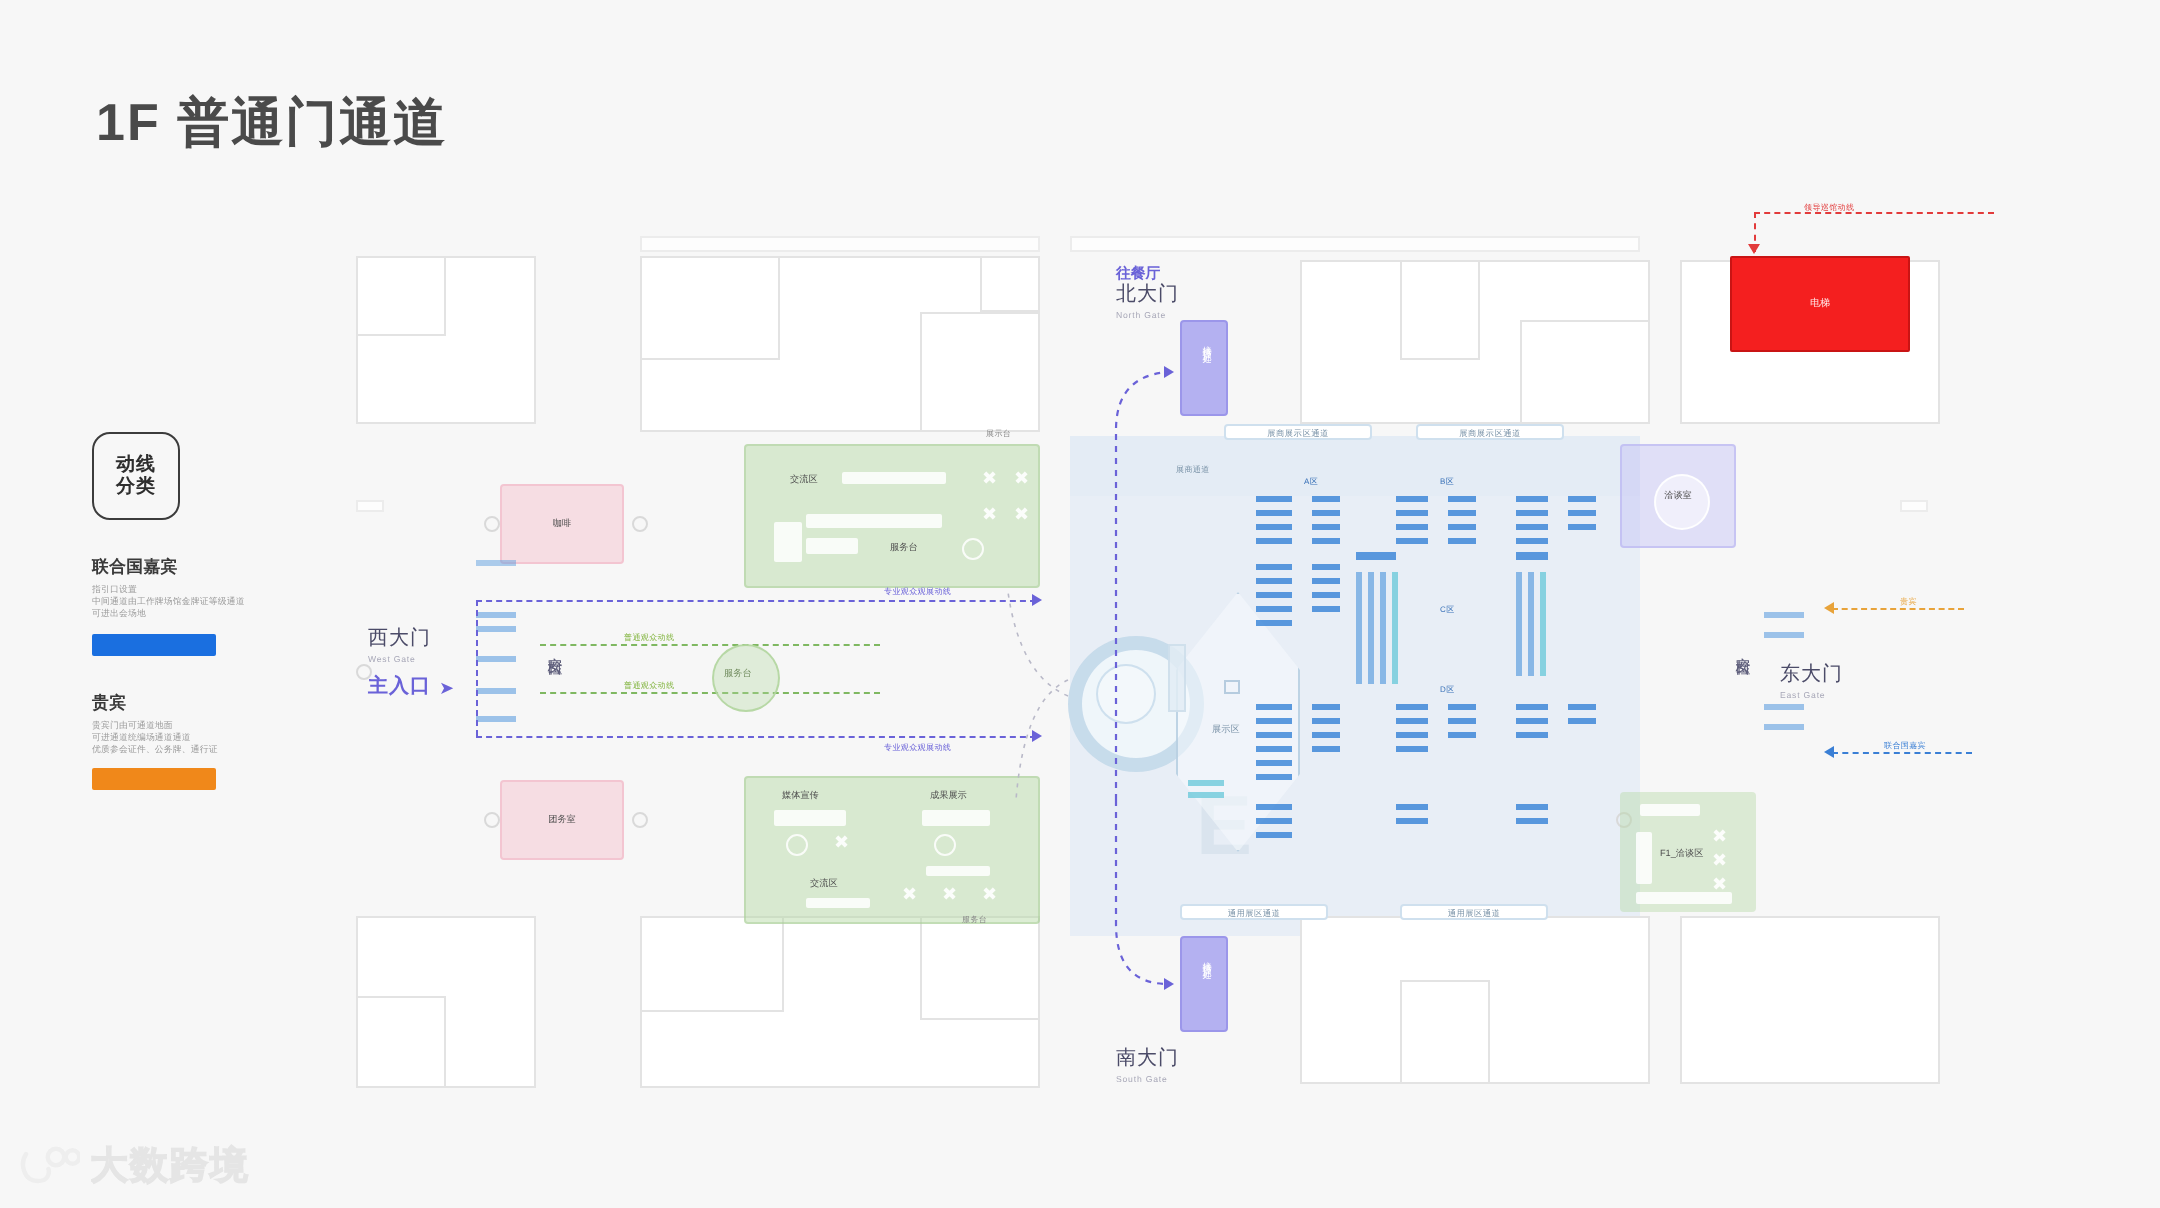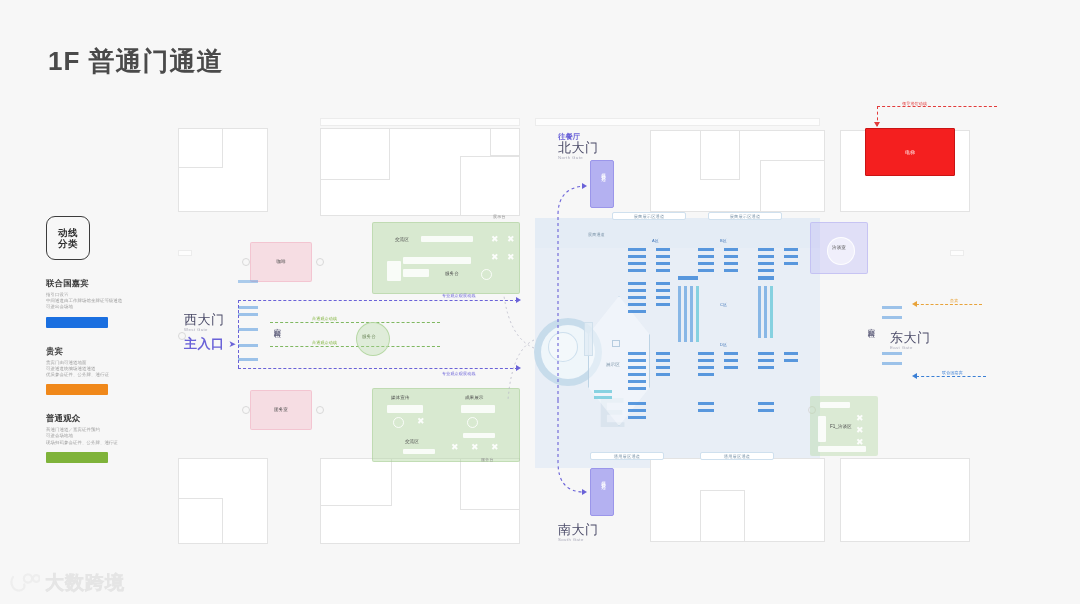--- a/index.html
+++ b/index.html
@@ -41,21 +41,21 @@
   .prp-soft{background:rgba(196,192,246,.45);border:1px solid rgba(180,175,240,.55);border-radius:2px;}
   .red{background:#f41f1f;border:1px solid #c91414;border-radius:1px;}
 
   .lbl{position:absolute;font-size:4.6px;color:#6f6f6f;line-height:6px;white-space:nowrap;}
   .lbl-v{position:absolute;font-size:4.6px;color:#ffffff;line-height:6px;white-space:nowrap;
          writing-mode:vertical-rl;letter-spacing:1px;}
   .lbl-dark{color:#4d4d4d;}
   .lbl-w{color:#ffe9e9;}
 
   .gate{position:absolute;white-space:nowrap;}
-  .gate-cn{font-size:13px;color:#4b4b68;line-height:12px;letter-spacing:.5px;}
+  .gate-cn{font-size:10px;color:#4b4b68;line-height:12px;letter-spacing:.5px;}
   .gate-en{font-size:4.3px;color:#a8a8b8;line-height:7px;letter-spacing:.4px;}
   .gate-accent{font-size:7.4px;color:#6a62d8;line-height:10px;font-weight:bold;}
 
   .vtext{position:absolute;writing-mode:vertical-rl;font-size:7.5px;color:#5d5d7a;
          line-height:11px;letter-spacing:1.5px;white-space:nowrap;}
 
   
   .booth{position:absolute;background:#2f7fd6;opacity:.78;}
   .booth-l{position:absolute;background:#5f9fe0;opacity:.7;}
   .cyan{position:absolute;background:#66c7d8;opacity:.75;}
@@ -126,27 +126,20 @@
 
     <div class="legend-item">
       <div class="li-title">贵宾</div>
       <div class="li-desc" style="white-space:pre-line">贵宾门由可通道地面
 可进通道统编场通道通道
 优质参会证件、公务牌、通行证</div>
       <div class="li-bar" style="background:#f0881a"></div>
     </div>
 
 
-    <div class="legend-item">
-      <div class="li-title">普通观众</div>
-      <div class="li-desc" style="white-space:pre-line">普通门通道／嘉宾证件预约
-可进会场地地
-现场扫码参会证件、公务牌、通行证</div>
-      <div class="li-bar" style="background:#7fb33a"></div>
-    </div>
   </div>
 
   <div class="map">
 
     <div class="blk hall" style="left:375px;top:118px;width:285px;height:250px;"></div>
     <div class="blk hall" style="left:375px;top:118px;width:285px;height:30px;opacity:.6"></div>
 
     <div class="blk wh" style="left:18px;top:28px;width:90px;height:84px;"></div>
     <div class="blk wh" style="left:18px;top:28px;width:45px;height:40px;"></div>
     <div class="blk wh" style="left:160px;top:28px;width:200px;height:88px;"></div>

